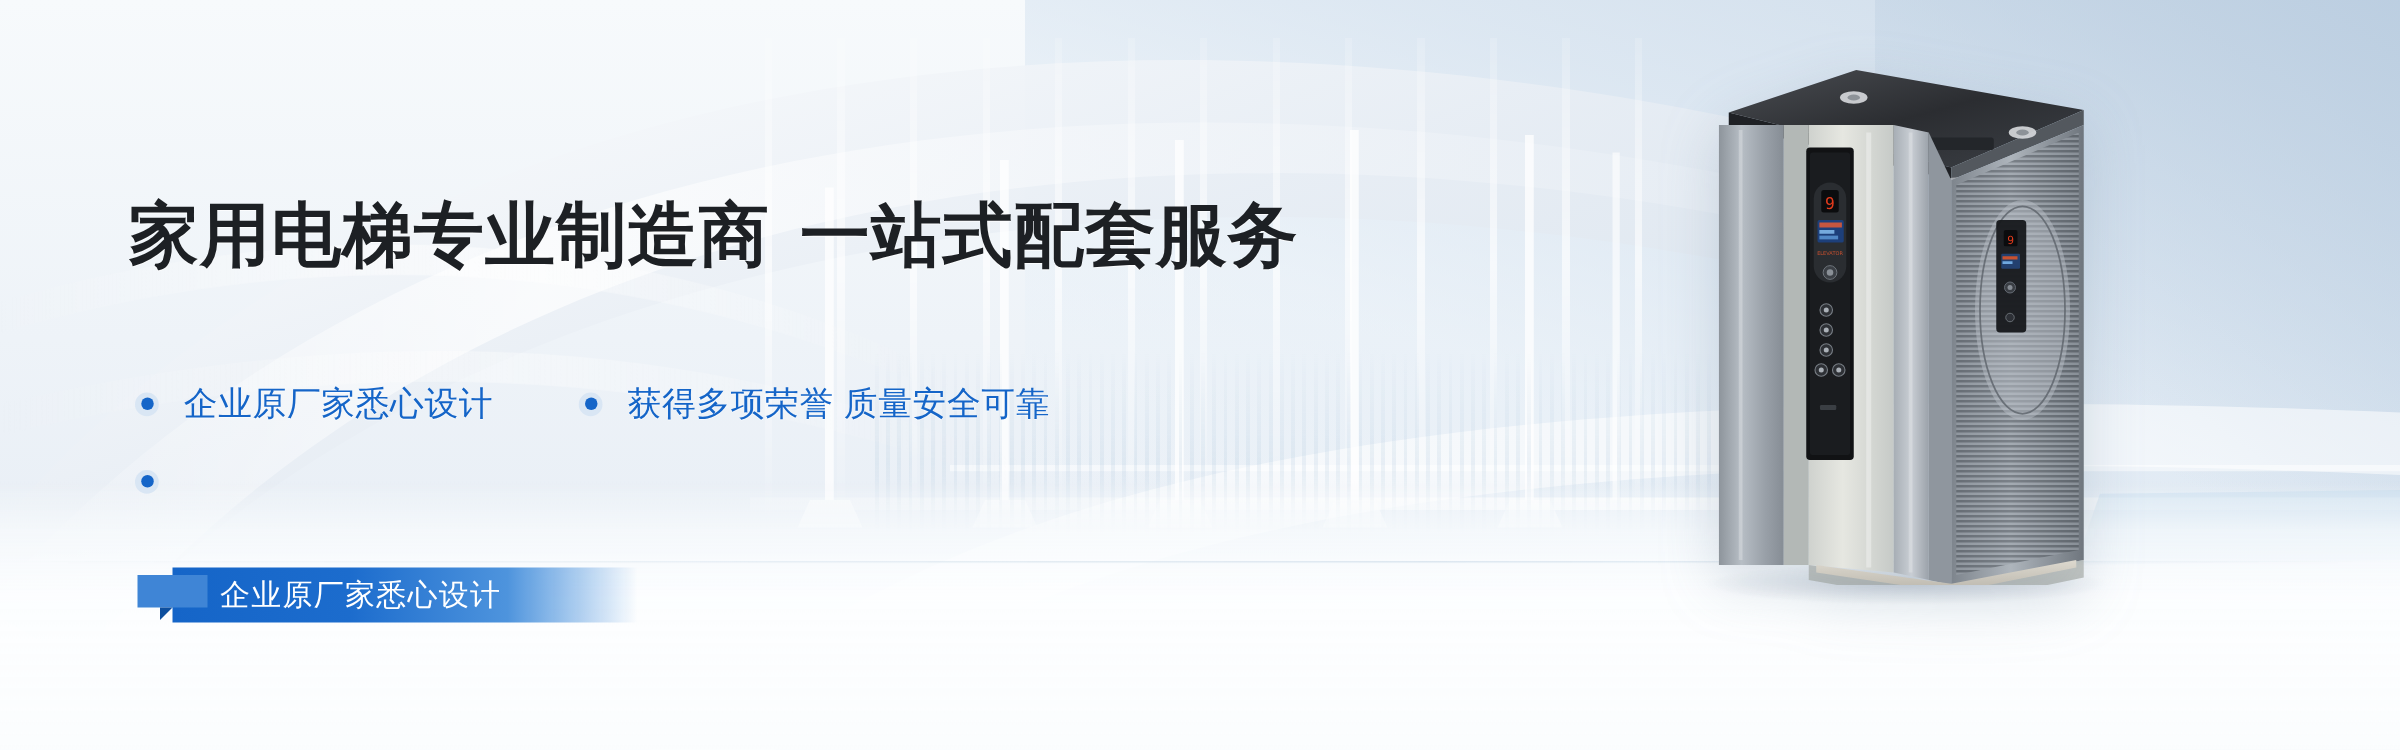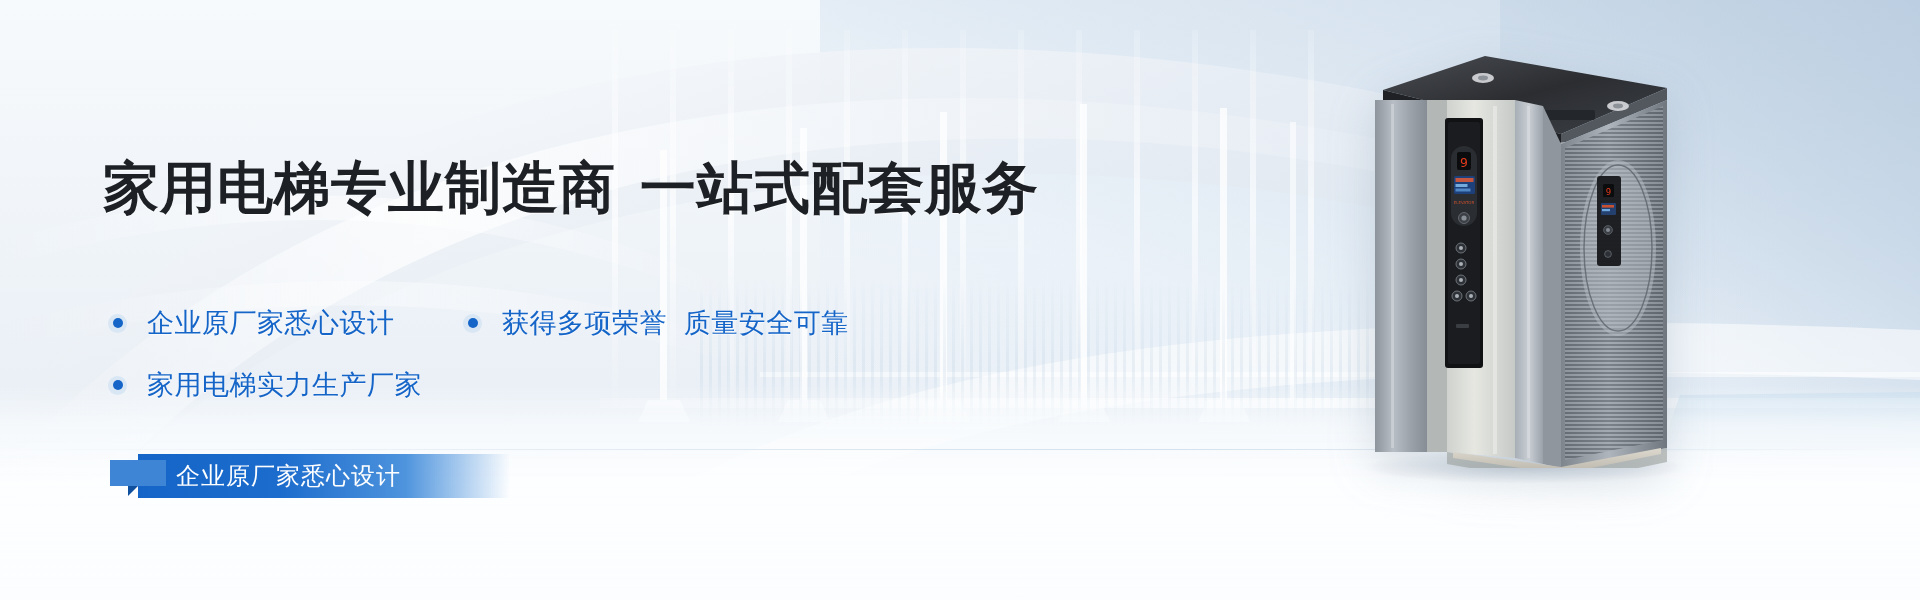--- a/index.html
+++ b/index.html
@@ -80,21 +80,21 @@
     font-size:56px; line-height:1; font-weight:700;
     color:#1d2024; letter-spacing:1px; white-space:nowrap;
     text-shadow:0 1px 0 rgba(255,255,255,.7);
   }
   .headline .gap{ display:inline-block; width:24px; }
 
   .bullets{ position:absolute; left:108px; top:248px; width:860px; }
   .brow{ display:flex; height:62px; align-items:center; }
   .bitem{ display:flex; align-items:center; }
   .bitem.c1{ width:355px; }
-  .bitem.c2{ width:470px;font-family:Liberation Mono, monospace; }
+  .bitem.c2{ width:470px; }
   .dot{
     width:19px; height:19px; border-radius:50%;
     background:#d9e6f4; position:relative; flex:0 0 auto;
     margin-right:20px;
   }
   .dot::after{
     content:""; position:absolute; left:4.5px; top:4.5px;
     width:10px; height:10px; border-radius:50%; background:#1565c8;
   }
   .btext{
@@ -343,21 +343,20 @@
           <span class="btext">企业原厂家悉心设计</span>
         </div>
         <div class="bitem c2">
           <span class="dot"></span>
           <span class="btext">获得多项荣誉 质量安全可靠</span>
         </div>
       </div>
       <div class="brow">
         <div class="bitem c1">
           <span class="dot"></span>
-          <span class="btext">家用电梯实力生产厂家</span>
         </div>
       </div>
     </div>
 
     <div class="ribbon">
       <div class="ribbon-bar"></div>
       <div class="ribbon-flag"></div>
       <div class="ribbon-notch"></div>
       <div class="ribbon-text">企业原厂家悉心设计</div>
     </div>

